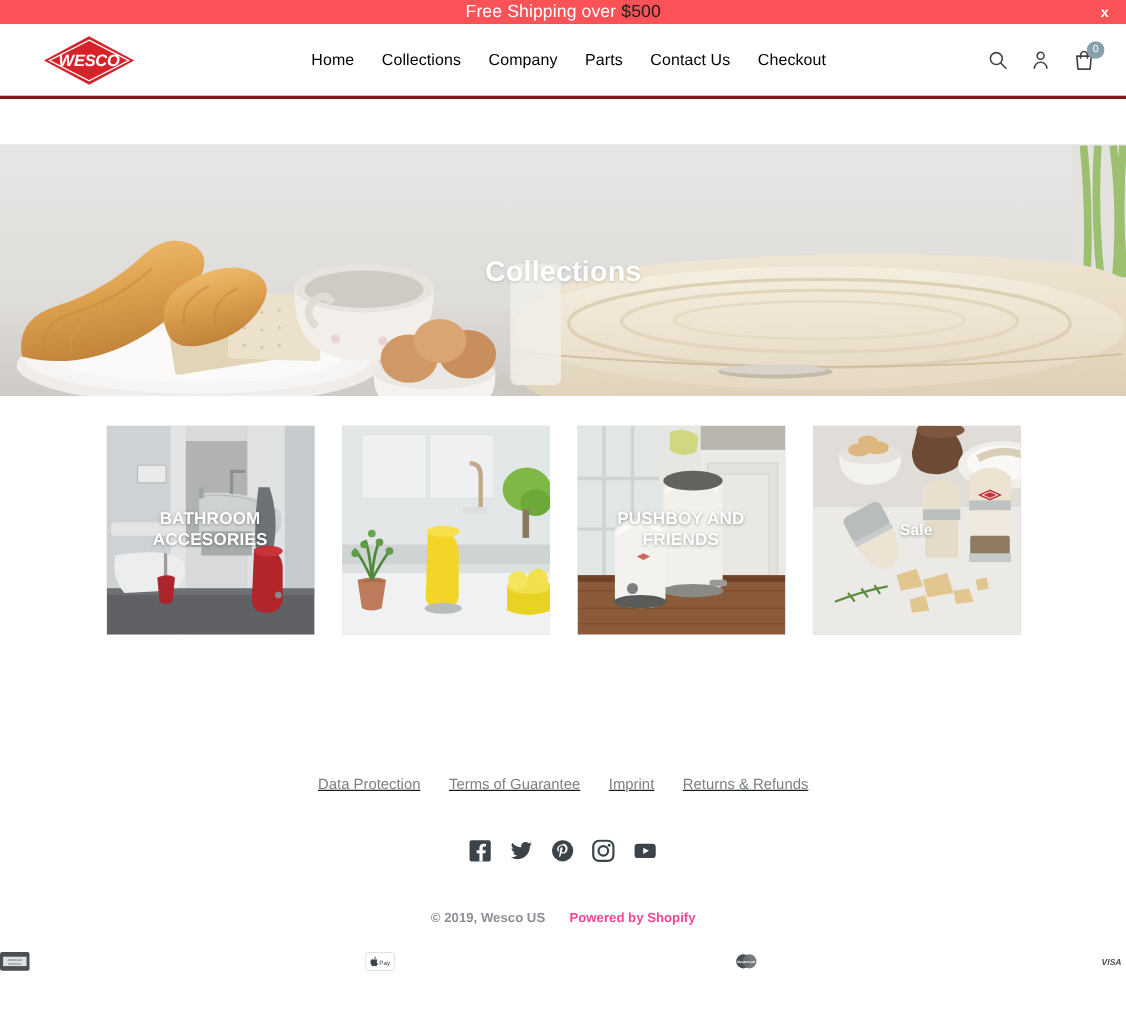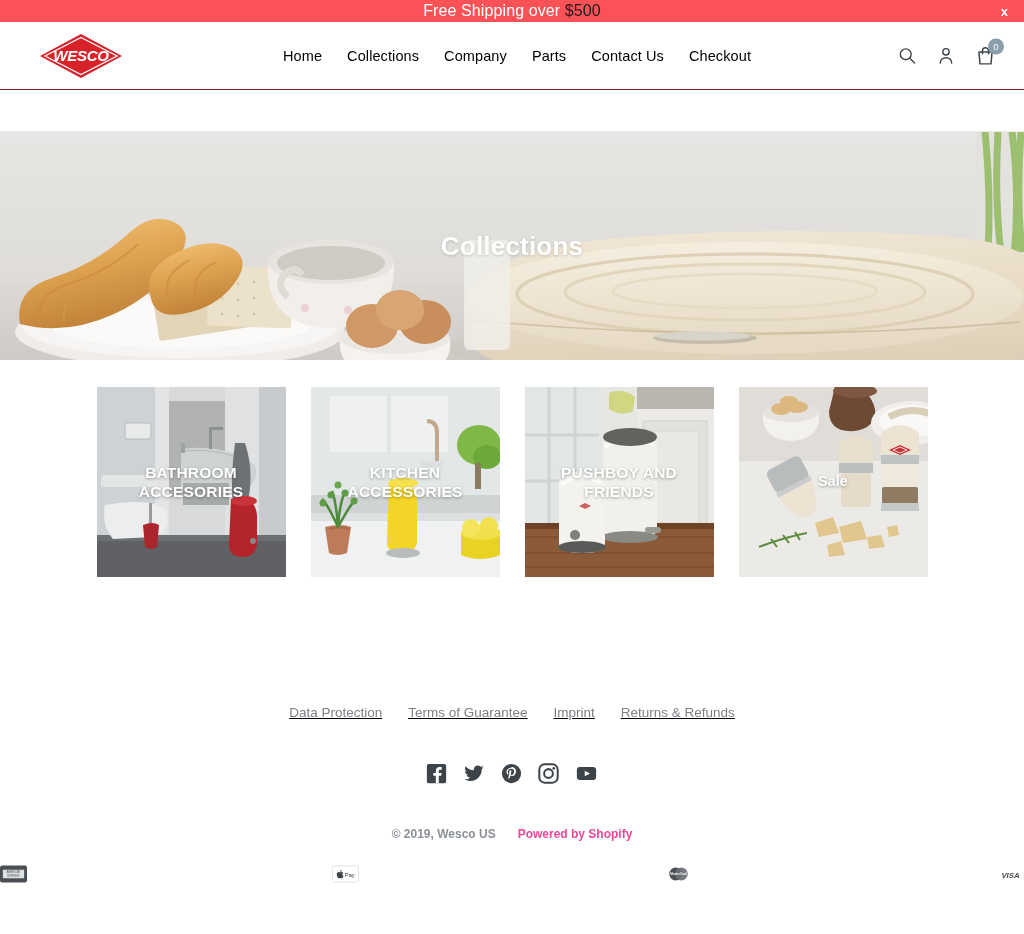--- a/index.html
+++ b/index.html
@@ -26,21 +26,21 @@
   .announce-close {
     position: absolute; right: 10px; top: 50%; transform: translateY(-50%);
     color: #fff; font-size: 13px; font-weight: bold; line-height: 1;
     cursor: pointer; padding: 4px 6px;
   }
 
   
   .header {
     position: relative; height: 68px; background: #fff;
     display: flex; align-items: center;
-    border-bottom: 1px solid #7f1d1d;
+    border-bottom: 3px solid #7f1d1d;
   }
   .logo-wrap {
     position: absolute; left: 38px; top: 50%; transform: translateY(-50%);
     width: 86px; height: 48px; cursor: pointer;
   }
   .logo-wrap svg { display:block; width: 86px; height: 48px; }
 
   .nav {
     margin: 0 auto;
     display: flex; align-items: center; gap: 25px;
@@ -356,21 +356,20 @@
         <path d="M78 96 q26 -4 28 18 l0 42 q-2 10 -14 10 q-16 0 -16 -10 z" fill="#f2d526"></path>
         <path d="M80 98 q12 -3 22 2" stroke="#fae86d" stroke-width="3" fill="none"></path>
         <ellipse cx="92" cy="96" rx="15" ry="5" fill="#f6e04c"></ellipse>
         <ellipse cx="92" cy="166" rx="17" ry="5" fill="#b9bcbd"></ellipse>
 
         <path d="M150 146 q22 -8 39 -2 l0 24 q-20 8 -39 0 z" fill="#e8d322"></path>
         <ellipse cx="170" cy="146" rx="20" ry="7" fill="#f0e04a"></ellipse>
         <circle cx="160" cy="141" r="9" fill="#f4e55c"></circle>
         <circle cx="178" cy="139" r="9" fill="#f2e04e"></circle>
       </svg>
-      <div class="clabel">KITCHEN ACCESSORIES</div>
     </div>
 
     <div class="ccard">
       <svg class="cimg" viewBox="0 0 189 190" preserveAspectRatio="none">
         <rect width="189" height="190" fill="#e6e6e3"></rect>
 
         <rect x="0" y="0" width="74" height="136" fill="#eceeec"></rect>
         <rect x="0" y="0" width="74" height="136" fill="#e2e7e6"></rect>
         <g stroke="#cfd3d1" stroke-width="3" fill="none">
           <path d="M24 0 v136"></path>

